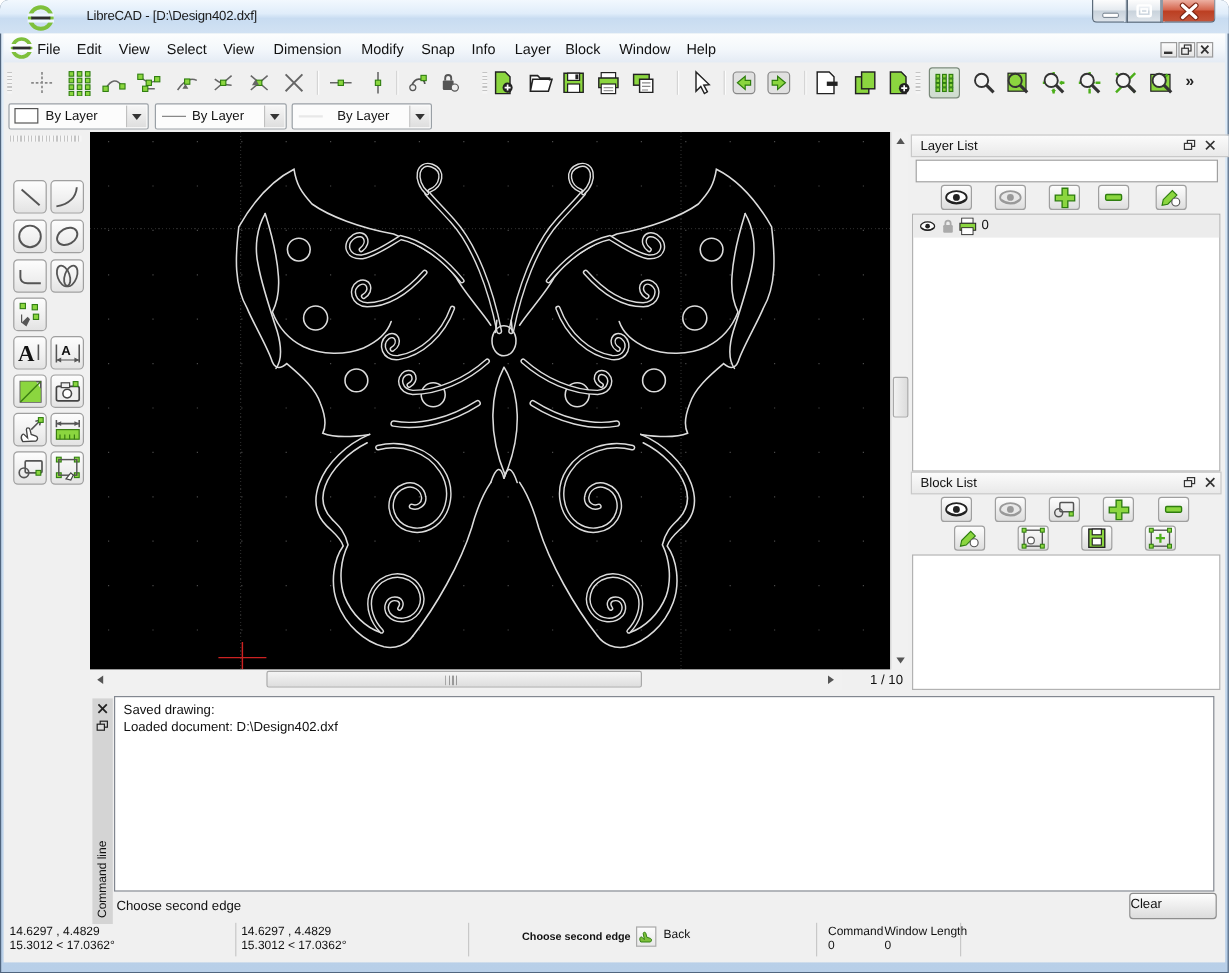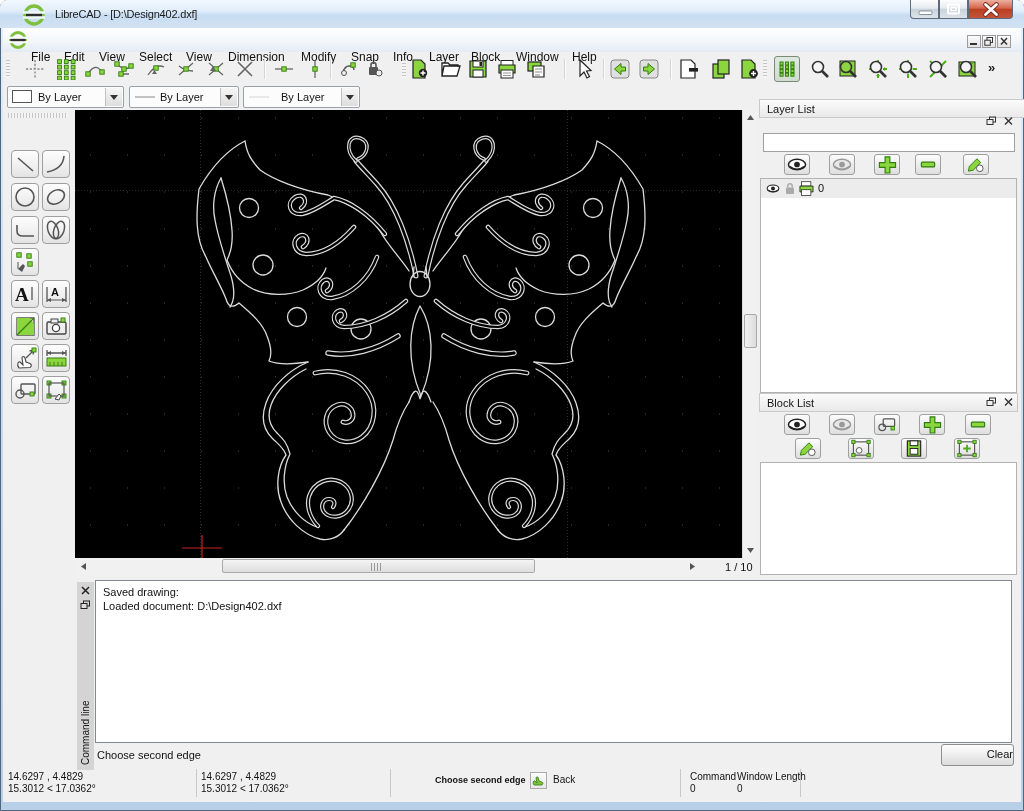--- a/index.html
+++ b/index.html
@@ -4,31 +4,31 @@
 <style>
 * { margin:0; padding:0; box-sizing:border-box; }
 html,body { width:1024px; height:811px; overflow:hidden; font-family:"Liberation Sans",sans-serif; background:#fff; }
 #win { position:absolute; left:0; top:0; width:1024px; height:811px;
   background:linear-gradient(180deg,#e4f0fb 0%,#cfe1f3 30%,#b8cfe8 100%);
   border-radius:7px 7px 0 0; outline:1px solid #50657e; outline-offset:-1px; }
 .abs { position:absolute; }
 #titlebar { position:absolute; left:0; top:0; width:1024px; height:28px;
   background:linear-gradient(180deg,#f2f8fe 0%,#e0edfa 40%,#c8dcf1 55%,#d2e2f3 100%);
   border-radius:7px 7px 0 0; }
-#title-text { position:absolute; left:55px; top:8px; font-size:11px; letter-spacing:-0.2px; color:#1a1a1a; }
+#title-text { position:absolute; left:72px; top:8px; font-size:11px; letter-spacing:-0.2px; color:#1a1a1a; }
 #capbtns { position:absolute; right:11px; top:0; height:19px; display:flex; }
 .cb { width:29px; height:19px; border:1px solid #5c6b7a; border-top:none;
   background:linear-gradient(180deg,#fdfdfd 0%,#e6ebf0 45%,#c9d3dc 52%,#dde3ea 100%); }
 .cb.first { border-radius:0 0 0 4px; }
 .cb.close { width:45px; border-radius:0 0 4px 0;
   background:linear-gradient(180deg,#edb0a2 0%,#d4664e 45%,#bc3f22 52%,#c2543a 100%); }
 #client { position:absolute; left:3px; top:28px; width:1018px; height:774px; background:#f0f0f0; }
 #menubar { position:absolute; left:3px; top:28px; width:1018px; height:24px;
   background:linear-gradient(180deg,#fdfefe 0%,#f3f7fb 55%,#e4ebf4 100%); font-size:12px; color:#111; }
-.mi { position:absolute; top:6px;margin-top:16px; }
+.mi { position:absolute; top:6px; }
 .mb14 { position:absolute; top:7px; width:14px; height:13px; border:1px solid #9b9b9b; background:linear-gradient(#fcfcfc,#e4e4e4); }
 .ti { position:absolute; top:58px; width:22px; height:22px; }
 .tsep { position:absolute; top:59px; width:2px; height:20px; border-left:1px solid #d5d5d5; border-right:1px solid #fcfcfc; }
 .thandle { position:absolute; top:60px; width:4px; height:18px;
   background:repeating-linear-gradient(180deg,#c4c4c4 0 1px,#f5f5f5 1px 3px); }
 .combo { position:absolute; top:86px; height:22px; background:#fcfcfc; border:1px solid #9aa0a6; border-radius:2px; font-size:11px; color:#111; }
 .combo .arr { position:absolute; right:1px; top:1px; width:17px; height:18px; background:linear-gradient(180deg,#f6f6f6,#dedede); border-left:1px solid #c0c0c0; }
 .combo .arr:after { content:""; position:absolute; left:4px; top:7px; border:4px solid transparent; border-top:5px solid #333; }
 .tbtn { position:absolute; width:28px; height:28px; background:linear-gradient(180deg,#fdfdfd,#efefef 60%,#e3e3e3); border:1px solid #9f9f9f; border-radius:4px; }
 #canvas { position:absolute; left:75px; top:110px; width:667px; height:448px; background:#000; overflow:hidden; }
@@ -431,21 +431,21 @@
       </svg>
 <div class="abs" style="left:147px;top:1px;width:313px;height:14px;background:linear-gradient(180deg,#f4f4f4,#dedede);border:1px solid #a9a9a9;border-radius:2px">
 <div class="abs" style="left:148px;top:3px;width:10px;height:8px;background:repeating-linear-gradient(90deg,#999 0 1px,transparent 1px 3px)"></div>
       </div>
 <svg class="abs" style="left:613px;top:4px" width="8" height="9">
         <path d="M7 4.5 L2 1 V8 Z" fill="#555"></path>
       </svg>
 </div>
 <div class="abs" style="left:702px;top:558px;width:55px;height:17px;background:#f0f0f0;font-size:11px;color:#111;padding:3px 0 0 23px">1 / 10</div>
 <div id="rightdock-holder" style="font-size:11px;color:#111">
-<div class="phead" style="left:759px;top:99px;width:266px">Layer List</div>
+<div class="phead" style="left:759px;top:112px;width:266px">Layer List</div>
 <svg class="abs" style="left:986px;top:116px" width="11" height="10">
         <rect x="3.5" y="1" width="6" height="5" fill="none" stroke="#333"></rect>
         <rect x="1" y="3.5" width="6" height="5" fill="#eee" stroke="#333"></rect>
       </svg>
 <svg class="abs" style="left:1003px;top:116px" width="11" height="10">
         <path d="M2 1.5 L9 8.5 M9 1.5 L2 8.5" stroke="#333" stroke-width="1.4"></path>
       </svg>
 <div class="abs" style="left:763px;top:133px;width:252px;height:19px;background:#fff;border:1px solid #a0a0a0"></div>
 <div class="pbtn" style="left:784px;top:154px;width:26px"><svg width="24" height="19" viewBox="0 0 24 20">
           <ellipse cx="12" cy="10" rx="9" ry="5.5" fill="#fff" stroke="#222" stroke-width="1.6"></ellipse>
@@ -553,21 +553,21 @@
 <svg class="abs" style="left:3px;top:18px" width="11" height="11">
         <rect x="3.5" y="1" width="6" height="5" fill="none" stroke="#222"></rect>
         <rect x="1" y="3.5" width="6" height="5" fill="#ddd" stroke="#222"></rect>
       </svg>
 <div class="abs" style="left:3px;top:183px;font-size:10px;color:#111;transform:rotate(-90deg);transform-origin:0 0;white-space:nowrap">Command line</div>
 </div>
 <div class="abs" style="left:95px;top:580px;width:917px;height:163px;background:#fff;border:1px solid #828790;font-size:11px;color:#111">
 <div style="padding:5px 7px;line-height:13.5px">Saved drawing:<br>Loaded document: D:\Design402.dxf</div>
 </div>
 <div class="abs" style="left:97px;top:749px;font-size:11px;color:#111">Choose second edge</div>
-<div class="abs" style="left:941px;top:744px;width:73px;height:22px;background:linear-gradient(180deg,#fdfdfd,#eaeaea 60%,#dcdcdc);border:1px solid #8e8e8e;border-radius:3px;font-size:11px;color:#111;text-align:right;padding-top:3px">Clear</div>
+<div class="abs" style="left:941px;top:744px;width:73px;height:22px;background:linear-gradient(180deg,#fdfdfd,#eaeaea 60%,#dcdcdc);border:1px solid #8e8e8e;border-radius:3px;font-size:11px;color:#111;text-align:left;padding-top:3px">Clear</div>
 <div id="statusbar-holder" style="font-size:10px;color:#111">
 <div class="st" style="left:8px;top:771px">14.6297 , 4.4829</div>
 <div class="st" style="left:8px;top:783px">15.3012 &lt; 17.0362°</div>
 <div class="abs" style="left:196px;top:769px;width:1px;height:28px;background:#c8c8c8"></div>
 <div class="st" style="left:201px;top:771px">14.6297 , 4.4829</div>
 <div class="st" style="left:201px;top:783px">15.3012 &lt; 17.0362°</div>
 <div class="abs" style="left:390px;top:769px;width:1px;height:28px;background:#c8c8c8"></div>
 <div class="st" style="left:435px;top:775px;font-weight:bold;font-size:9px">Choose second edge</div>
 <div class="abs" style="left:530px;top:772px;width:17px;height:17px;background:linear-gradient(#fcfcfc,#e8e8e8);border:1px solid #aaa"><svg width="15" height="15" viewBox="0 0 15 15">
           <path d="M3 12 c-2 -3 0 -5 1 -4 l2 2 -1 -5 c0 -1.5 2 -1.5 2.3 0 l0.7 3 3 1 c1.5 0.7 1 2.2 0 3 z" fill="#7ec03c" stroke="#2e7d0f" stroke-width="0.8"></path>

